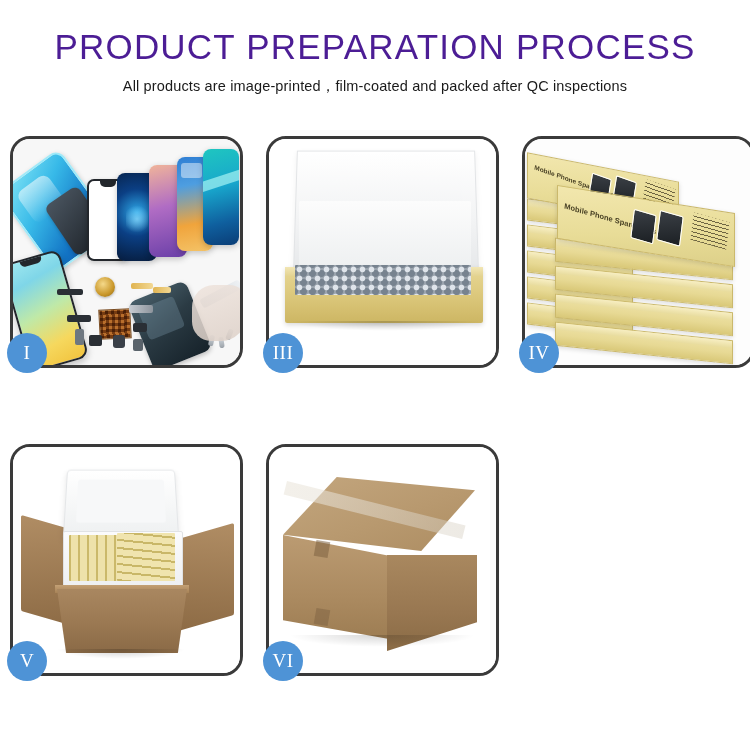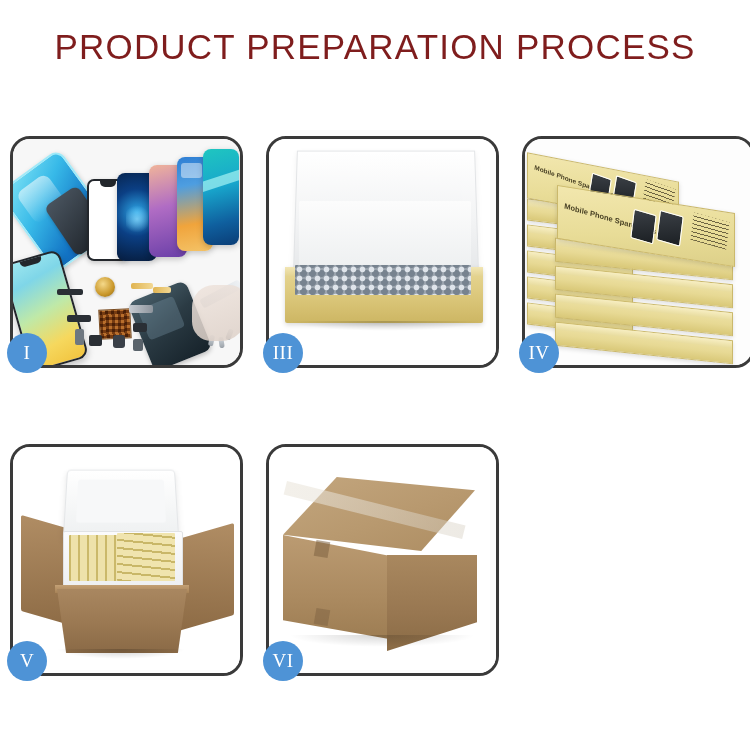--- a/index.html
+++ b/index.html
@@ -19,21 +19,21 @@
   .header {
     width: 750px;
     padding-top: 26px;
     text-align: center;
   }
   .page-title {
     font-family: "Liberation Sans", sans-serif;
     font-size: 35px;
     font-weight: 400;
     letter-spacing: 1.2px;
-    color: #7f1d1d;
+    color: #4c1d95;
     line-height: 42px;
     white-space: nowrap;
   }
   .page-subtitle {
     font-family: "Liberation Sans", sans-serif;
     font-size: 14.5px;
     font-weight: 400;
     color: #1a1a1a;
     letter-spacing: 0.15px;
     margin-top: 9px;
@@ -469,20 +469,21 @@
   .p6-shadow {
     position:absolute; left: 20px; top: 188px; width: 186px; height: 12px;
     background: radial-gradient(ellipse at 50% 0%, rgba(0,0,0,.16), rgba(0,0,0,0) 70%);
   }
 </style>
 </head>
 <body>
 
 <div class="header">
   <div class="page-title">PRODUCT PREPARATION PROCESS</div>
+  <div class="page-subtitle">All products are image-printed，film-coated and packed after QC inspections</div>
 </div>
 
 <div class="grid">
 
   <div class="panel">
     <div class="panel-inner p1">
       <div class="p1-bluefilm"></div>
       <div class="p1-darkphone"></div>
       <div class="p1-screenblack"></div>
       <div class="fanphone fan1"></div>

